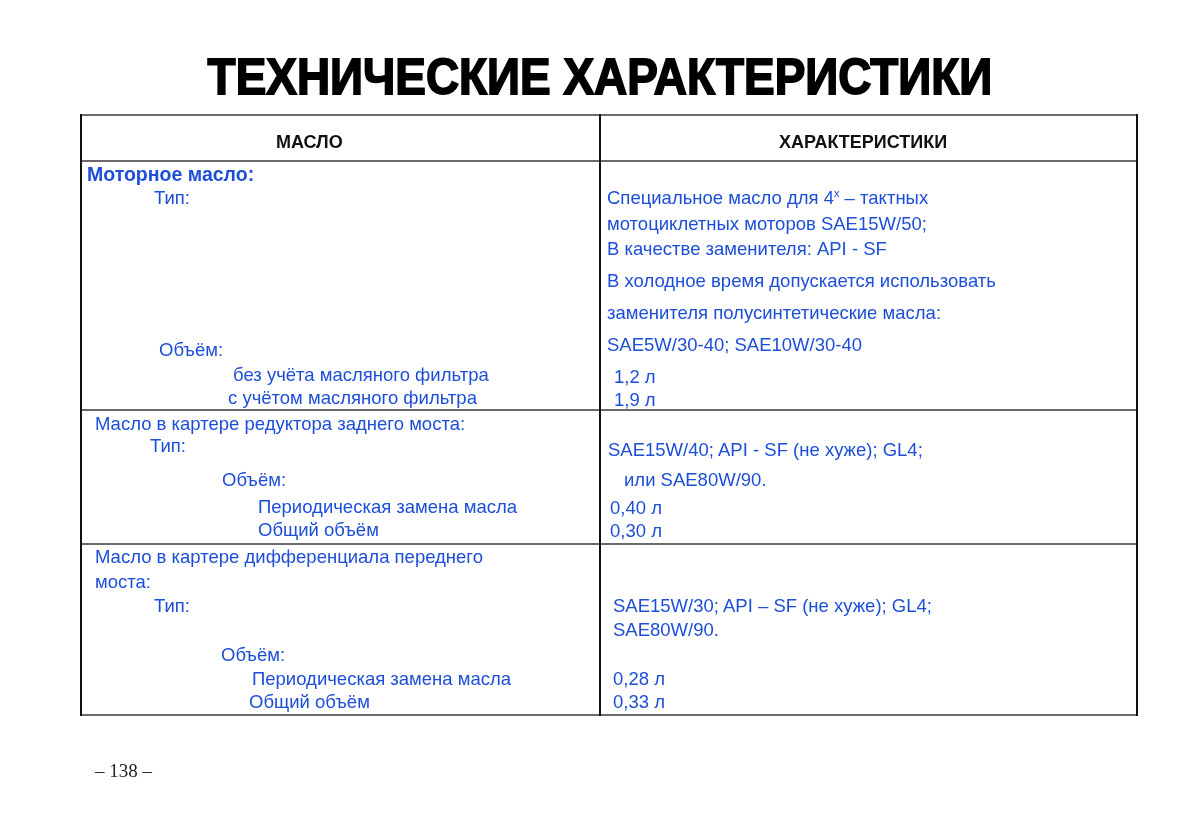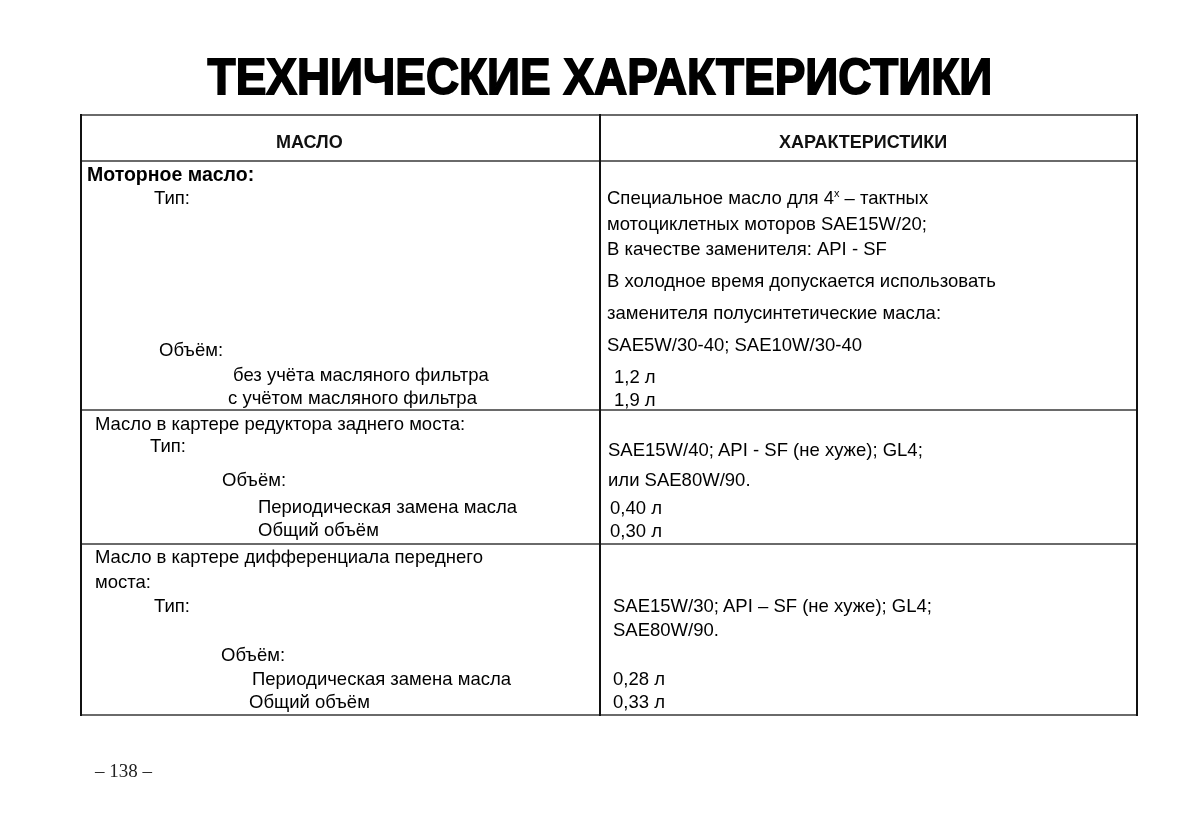--- a/index.html
+++ b/index.html
@@ -1,21 +1,21 @@
 <!DOCTYPE html>
 <html><head>
 <meta charset="utf-8">
 <style>
   html, body { margin:0; padding:0; background:#ffffff; }
   body { width:1200px; height:814px; position:relative; overflow:hidden; font-family:"Liberation Sans", sans-serif; color:#111; }
   .title { position:absolute; left:0; width:1200px; top:52px; text-align:center; font-family:"Liberation Sans", sans-serif; font-weight:bold; font-size:45px; letter-spacing:0px; transform:scaleX(1.02); color:#000; line-height:50px; }
   .title span { display:inline-block; transform:scaleY(1.12); -webkit-text-stroke:1.6px #000; }
   .hline { position:absolute; left:80px; width:1058px; height:2px; background:#6a6a6a; }
   .vline { position:absolute; width:2px; background:#111; }
-  .t { position:absolute; font-size:18.5px; line-height:22px; white-space:nowrap; color:#000000; }
+  .t { position:absolute; font-size:18.5px; line-height:22px; white-space:nowrap; color:#1d4ed8; }
   .b { font-weight:bold; }
   .hdr { position:absolute; font-size:18px; font-weight:bold; line-height:22px; }
   sup { font-size:11px; vertical-align:top; line-height:12px; }
   .page { position:absolute; left:95px; top:760px; font-family:Liberation Serif, serif; font-size:19px; color:#222; }
 </style>
 </head>
 <body>
 
 <div class="title"><span>ТЕХНИЧЕСКИЕ ХАРАКТЕРИСТИКИ</span></div>
 
@@ -31,37 +31,37 @@
   <div class="vline" style="left:599px; top:114px; height:602px"></div>
   <div class="vline" style="left:1136px; top:114px; height:602px"></div>
 
   <div class="hdr" style="left:276px; top:131px">МАСЛО</div>
   <div class="hdr" style="left:779px; top:131px">ХАРАКТЕРИСТИКИ</div>
 
   <div>
     <div class="t b" style="left:87px; top:163px; font-size:19.5px">Моторное  масло:</div>
     <div class="t" style="left:154px; top:187px">Тип:</div>
     <div class="t" style="left:607px; top:187px"><span>Специальное масло для 4</span><sup>х</sup><span> – тактных</span></div>
-    <div class="t" style="left:607px; top:213px">мотоциклетных моторов SAE15W/20;</div>
+    <div class="t" style="left:607px; top:213px">мотоциклетных моторов SAE15W/50;</div>
     <div class="t" style="left:607px; top:238px">В качестве заменителя:   API - SF</div>
     <div class="t" style="left:607px; top:270px">В холодное время   допускается использовать</div>
     <div class="t" style="left:607px; top:302px">заменителя полусинтетические масла:</div>
     <div class="t" style="left:607px; top:334px">SAE5W/30-40;  SAE10W/30-40</div>
     <div class="t" style="left:159px; top:339px">Объём:</div>
     <div class="t" style="left:233px; top:364px">без учёта масляного фильтра</div>
     <div class="t" style="left:614px; top:366px">1,2 л</div>
     <div class="t" style="left:228px; top:387px">с учётом масляного фильтра</div>
     <div class="t" style="left:614px; top:389px">1,9 л</div>
   </div>
 
   <div>
     <div class="t" style="left:95px; top:413px">Масло в картере редуктора заднего моста:</div>
     <div class="t" style="left:150px; top:435px">Тип:</div>
     <div class="t" style="left:608px; top:439px">SAE15W/40; API - SF (не хуже); GL4;</div>
-    <div class="t" style="left:608px; top:469px">или SAE80W/90.</div>
+    <div class="t" style="left:624px; top:469px">или SAE80W/90.</div>
     <div class="t" style="left:222px; top:469px">Объём:</div>
     <div class="t" style="left:258px; top:496px">Периодическая замена масла</div>
     <div class="t" style="left:610px; top:497px">0,40 л</div>
     <div class="t" style="left:258px; top:519px">Общий объём</div>
     <div class="t" style="left:610px; top:520px">0,30 л</div>
   </div>
 
   <div>
     <div class="t" style="left:95px; top:546px">Масло в картере дифференциала переднего</div>
     <div class="t" style="left:95px; top:571px">моста:</div>

